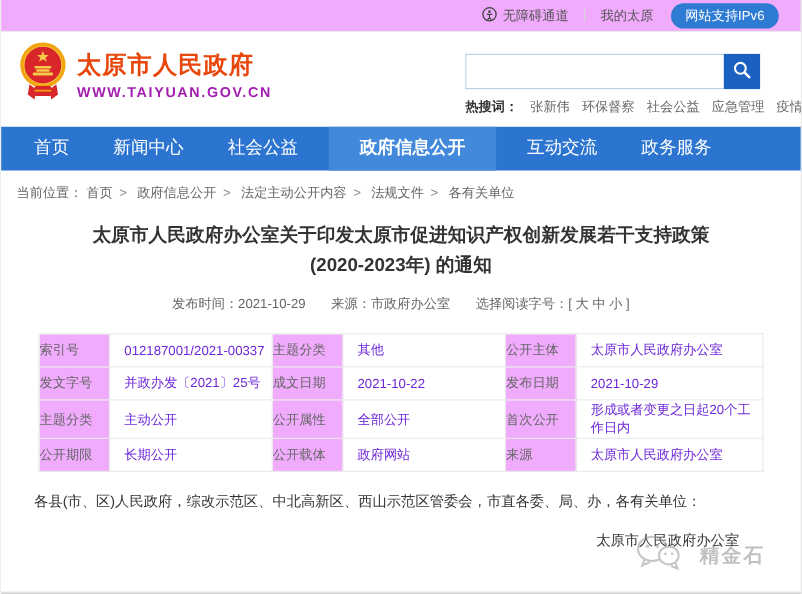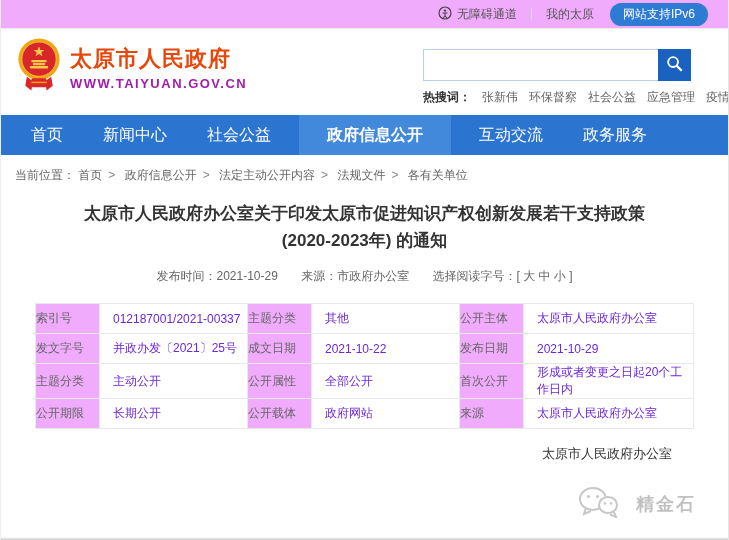--- a/index.html
+++ b/index.html
@@ -211,20 +211,21 @@
     <td class="v">长期公开</td>
     <td class="k">公开载体</td>
     <td class="v">政府网站</td>
     <td class="k">来源</td>
     <td class="v v3">太原市人民政府办公室</td>
   </tr>
 </tbody>
   </table>
 
 <div class="doc-body">
+  <div class="p1">各县(市、区)人民政府，综改示范区、中北高新区、西山示范区管委会，市直各委、局、办，各有关单位：</div>
 </div>
 
 <div class="signoff">
   <div>太原市人民政府办公室</div>
 
 </div>
 
 <div class="watermark">
   <span>
     <svg width="40" height="32" viewBox="0 0 40 32">

